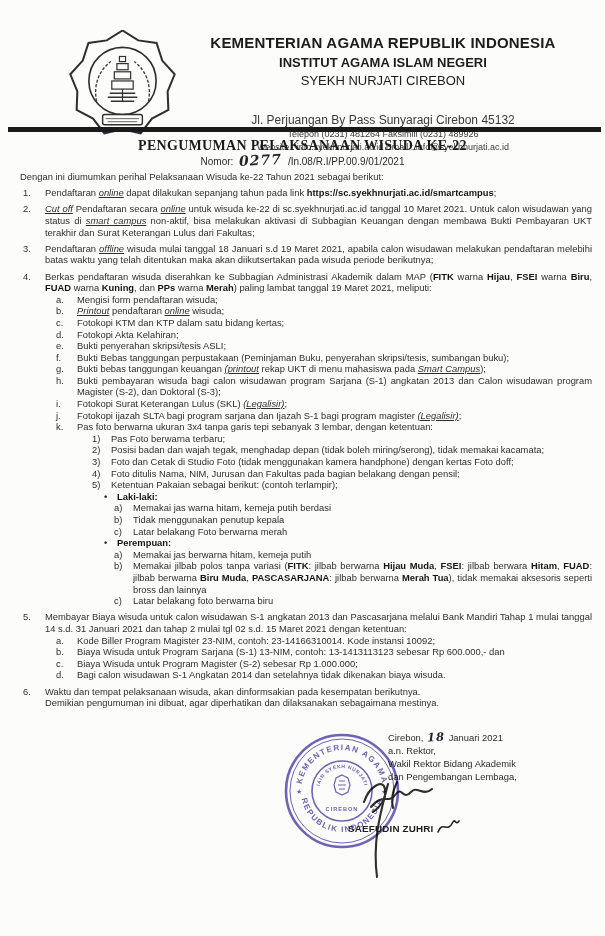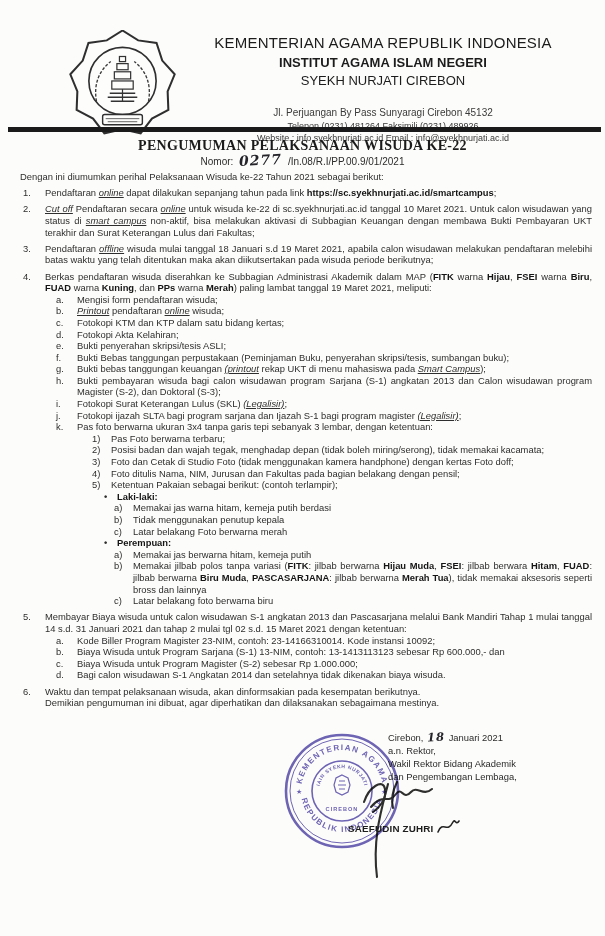--- a/index.html
+++ b/index.html
@@ -11,24 +11,24 @@
   html,body{margin:0;padding:0;}
   body{background:#e8e8e6;font-family:"Liberation Sans","DejaVu Sans",sans-serif;}
   .page{
     position:relative;width:605px;height:936px;margin:0 auto;
     background:var(--paper);overflow:hidden;color:var(--ink);
   }
   
   .letterhead{position:absolute;left:0;top:30px;width:605px;display:flex;}
   .logo-wrap{flex:0 0 auto;margin-left:69px;width:110px;}
   .lh-text{flex:1 1 auto;text-align:center;padding-right:18px;line-height:1.25;}
-  .lh-ministry{font-weight:normal;font-size:15px;color:#1c1c1c;letter-spacing:.2px;margin-top:4px;}
+  .lh-ministry{font-weight:bold;font-size:15px;color:#1c1c1c;letter-spacing:.2px;margin-top:4px;}
   .lh-institute{font-weight:bold;font-size:13px;color:#1c1c1c;margin-top:2px;}
   .lh-campus{font-weight:normal;font-size:13px;color:#1c1c1c;margin-top:2px;}
-  .lh-addr{font-size:10px;color:#3a3a3a;margin-top:18px;}
+  .lh-addr{font-size:12px;color:#3a3a3a;margin-top:24px;}
   .lh-line{font-size:9px;color:#3a3a3a;margin-top:1px;}
   .rule{
     position:absolute;left:8px;right:4px;top:127px;height:5px;
     background:repeating-linear-gradient(180deg,#1a1a1a 0 1.7px,#777 1.7px 2.4px,#1a1a1a 2.4px 5px);
   }
   
   .doc-title{position:absolute;left:0;top:138px;width:605px;text-align:center;
     font-weight:bold;font-size:14px;color:#1b1b1b;letter-spacing:.3px;font-family:Liberation Serif, serif;}
   .doc-nomor{position:absolute;left:0;top:152px;width:605px;text-align:center;
     font-size:10px;color:#2c2c2c;}

